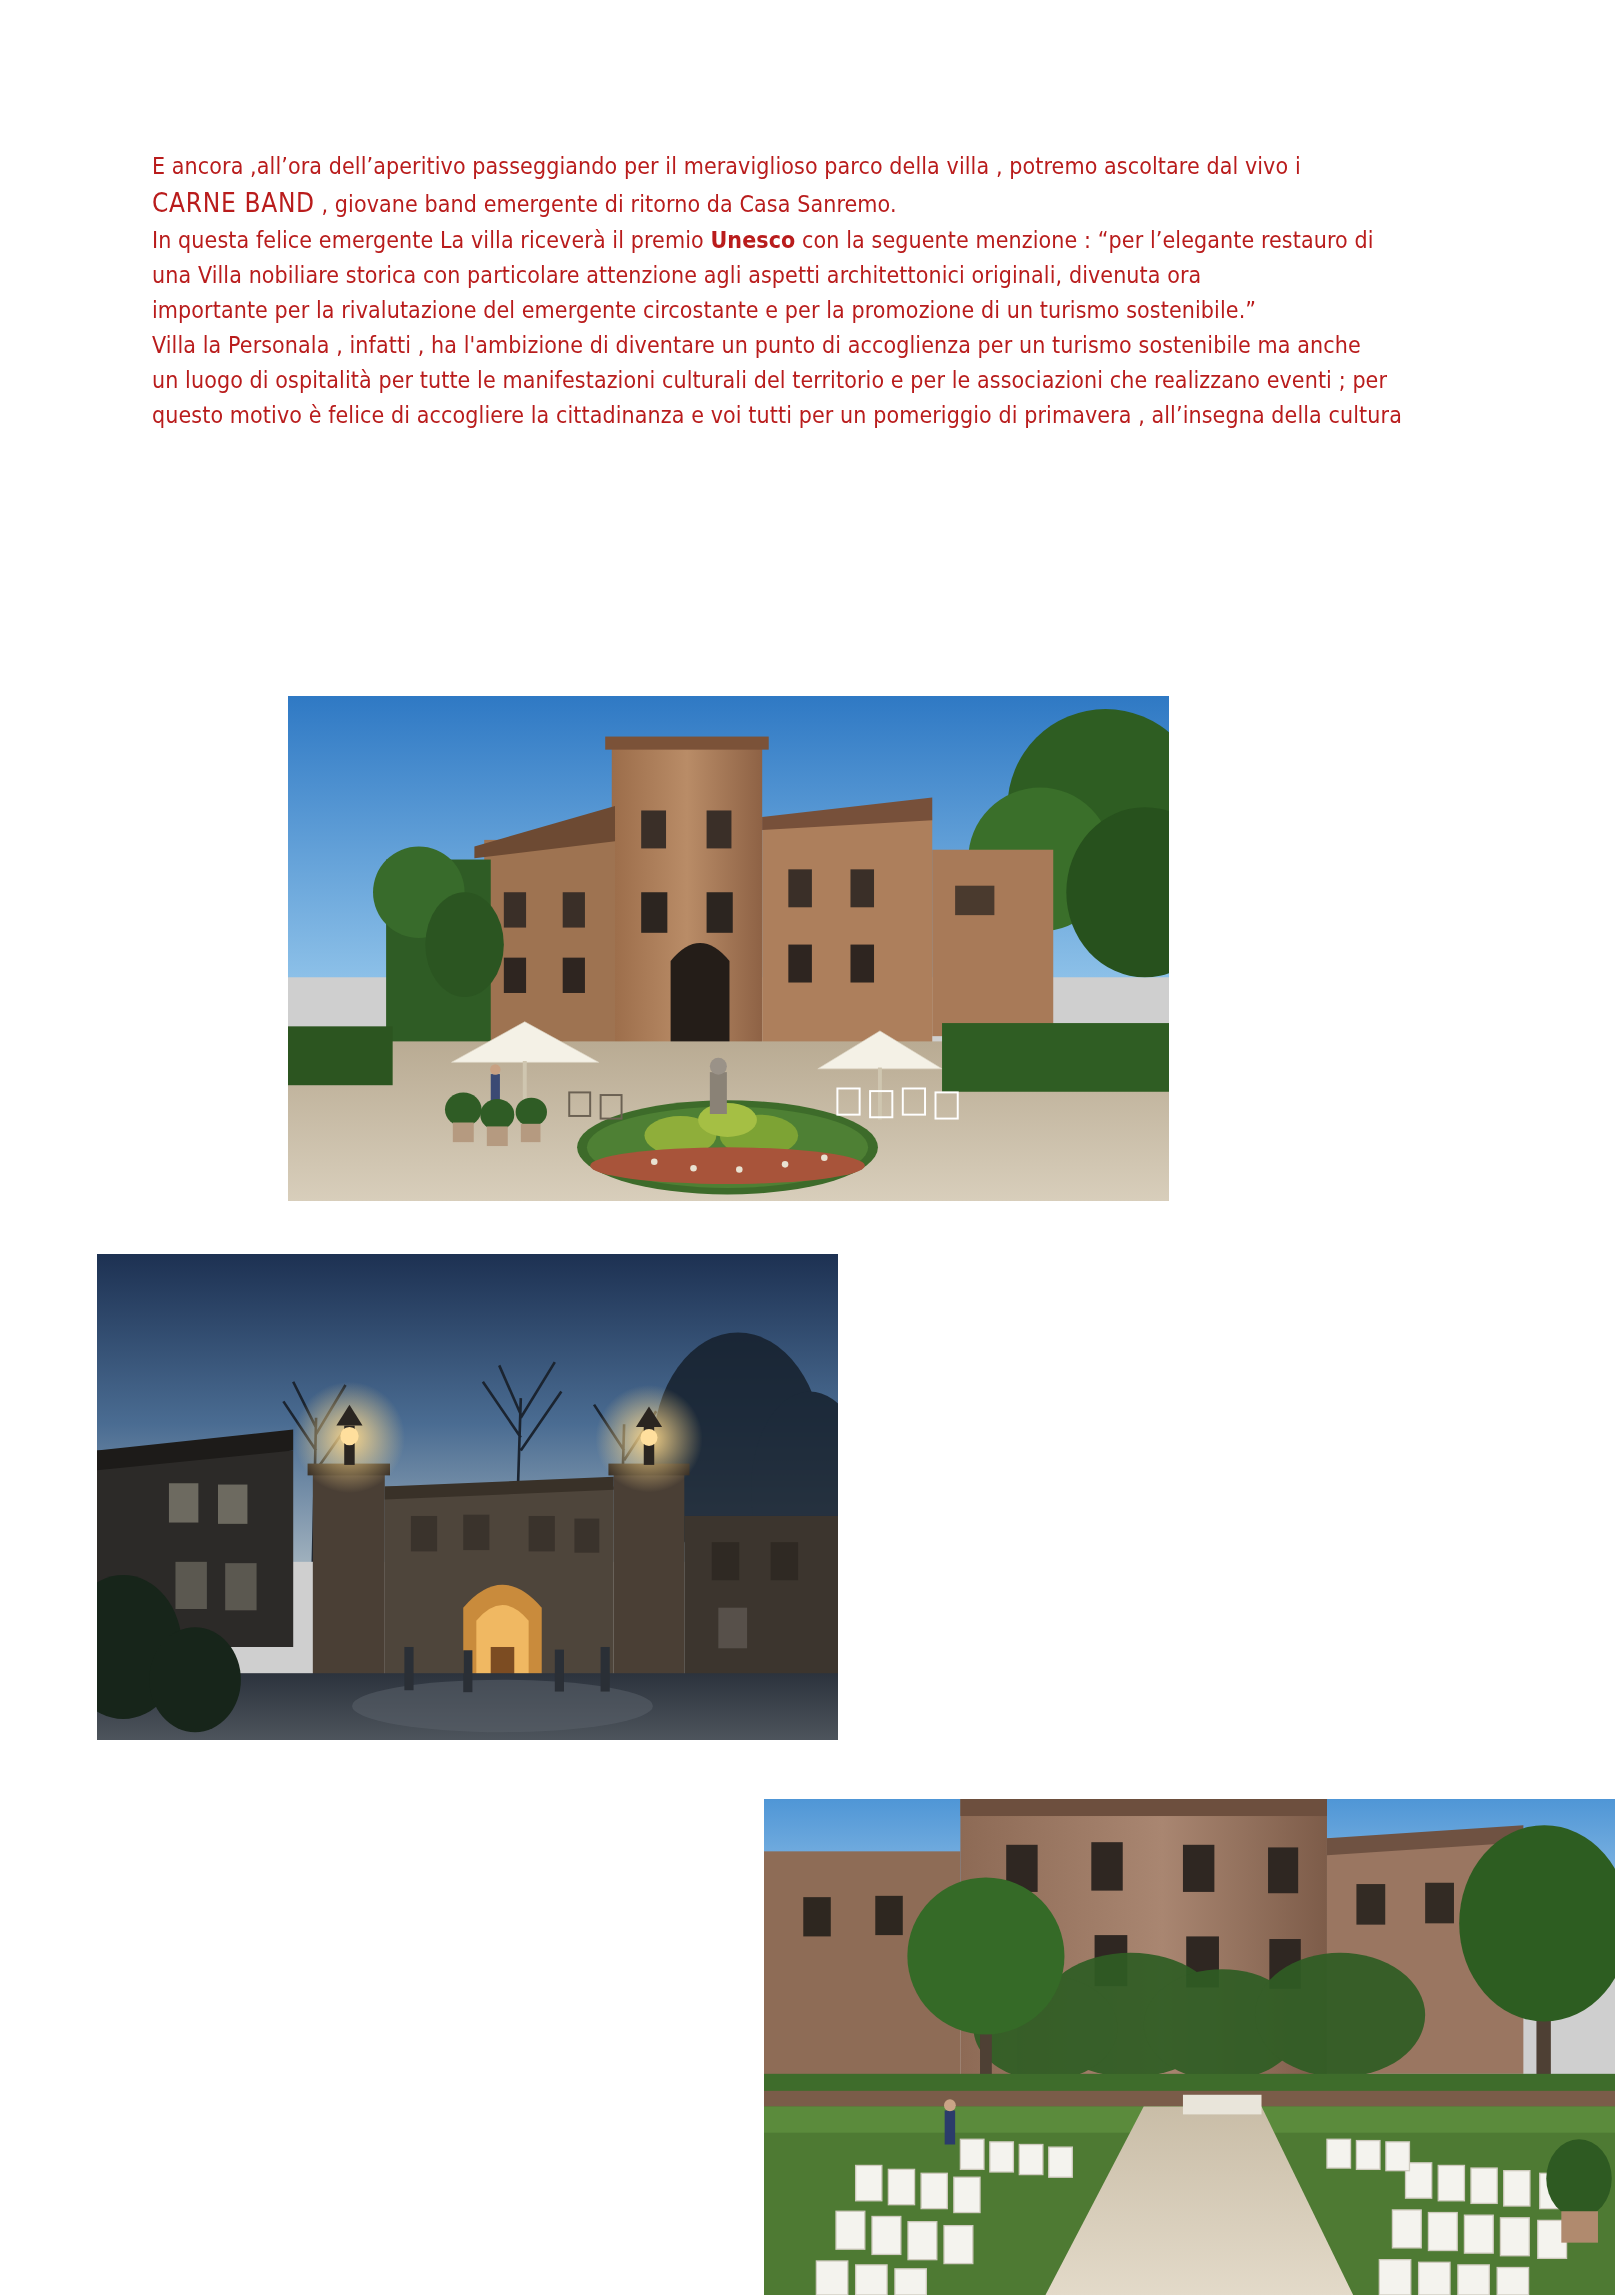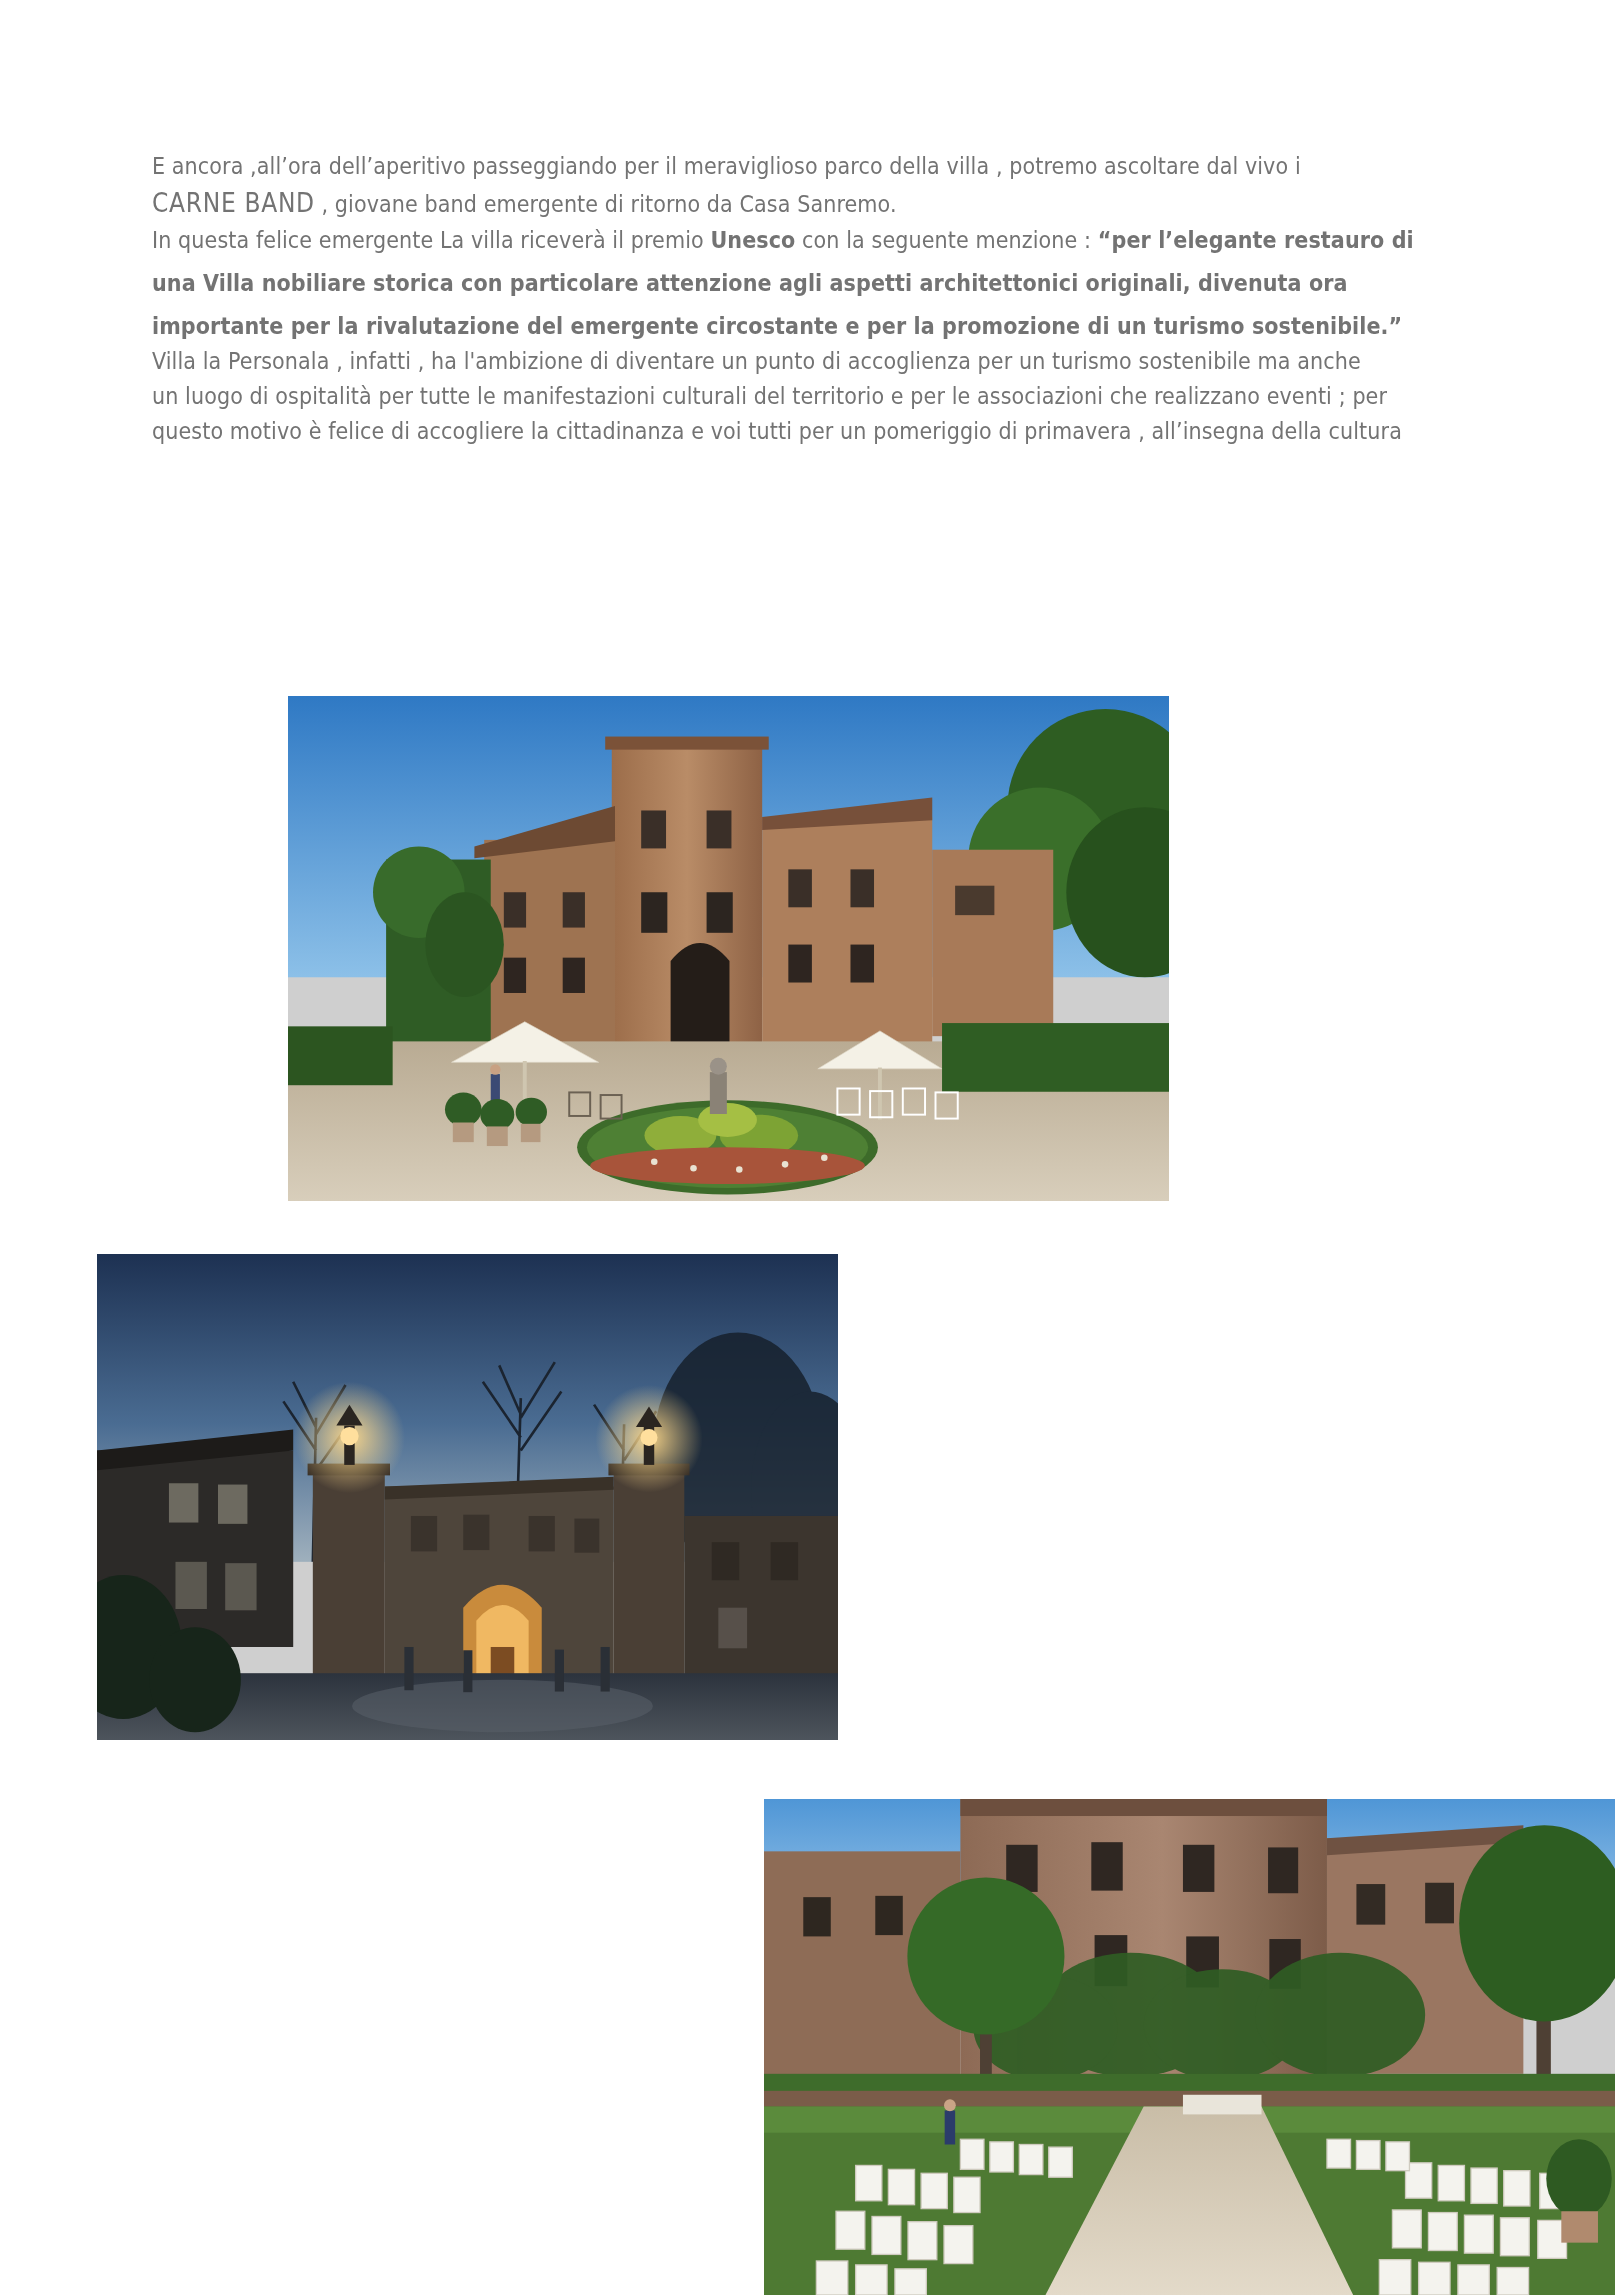--- a/index.html
+++ b/index.html
@@ -29,28 +29,28 @@
     position: absolute;
     left: 152px;
     top: 149px;
     width: 1328px;
   }
   .para {
     font-family: "DejaVu Sans", sans-serif;
     font-size: 23px;
     line-height: 1.52;
     letter-spacing: 0.1px;
-    color: #737373;
+    color: #b91c1c;
     margin: 0 0 1.3px 0;
     font-stretch: condensed;
   }
   .para.tight { margin-bottom: 0; }
   .b { font-weight: bold; }
   .big { font-size: 26px; font-weight: normal; letter-spacing: 0.7px; }
-  .quote { font-weight: bold; margin-top: 8px; }
+  .quote { font-weight: normal; }
 
   .line { display: block; }
 
   
   .photo {
     position: absolute;
     overflow: hidden;
     background: #cfcfcf;
   }
 

